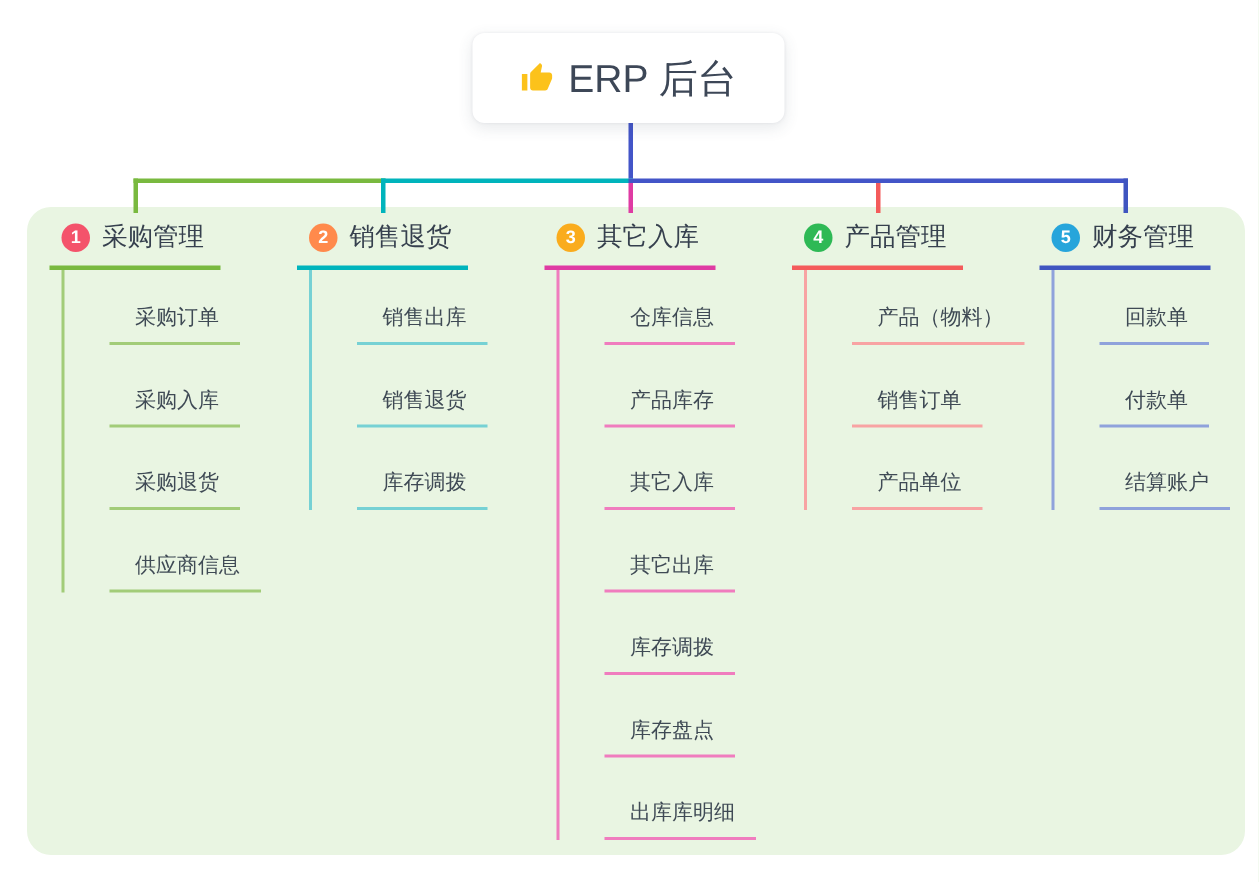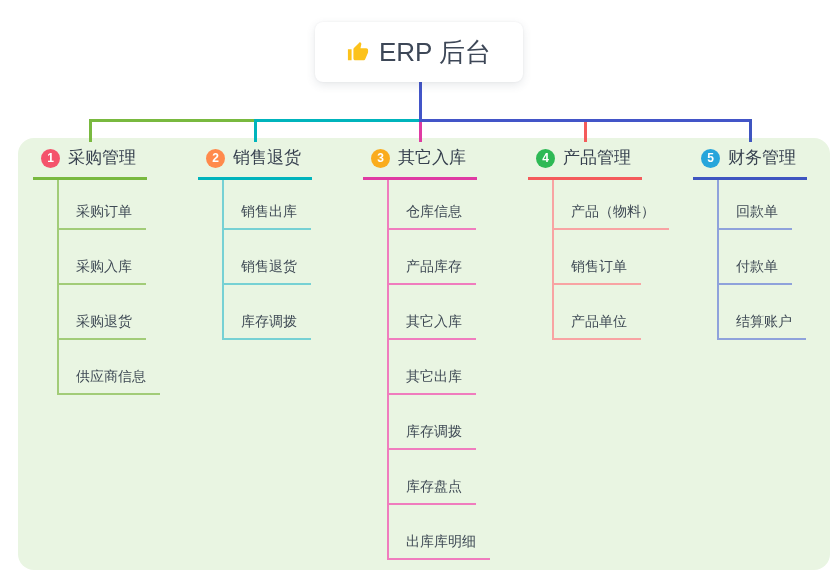--- a/index.html
+++ b/index.html
@@ -32,22 +32,23 @@
     border-bottom:3px solid var(--line);
     font-size:17px;line-height:24px;color:#36404E;font-weight:500;
     white-space:nowrap;
   }
   .badge{
     width:19px;height:19px;border-radius:50%;flex:none;
     color:#ffffff;font-size:12px;font-weight:700;line-height:19px;
     display:flex;align-items:center;justify-content:center;
   }
   .children{
-    margin-left:24px;width:max-content;
+    margin-left:8px;width:max-content;
     border-left:2px solid var(--childline);
+    padding-left:30px;
   }
   .child{
     box-sizing:border-box;height:55px;width:max-content;
     display:flex;align-items:flex-end;
     padding:0 14px 7px 17px;
     border-bottom:2px solid var(--childline);
     font-size:14px;color:#3F4A55;white-space:nowrap;
   }
   .child:first-child{height:50px;}
 </style>

